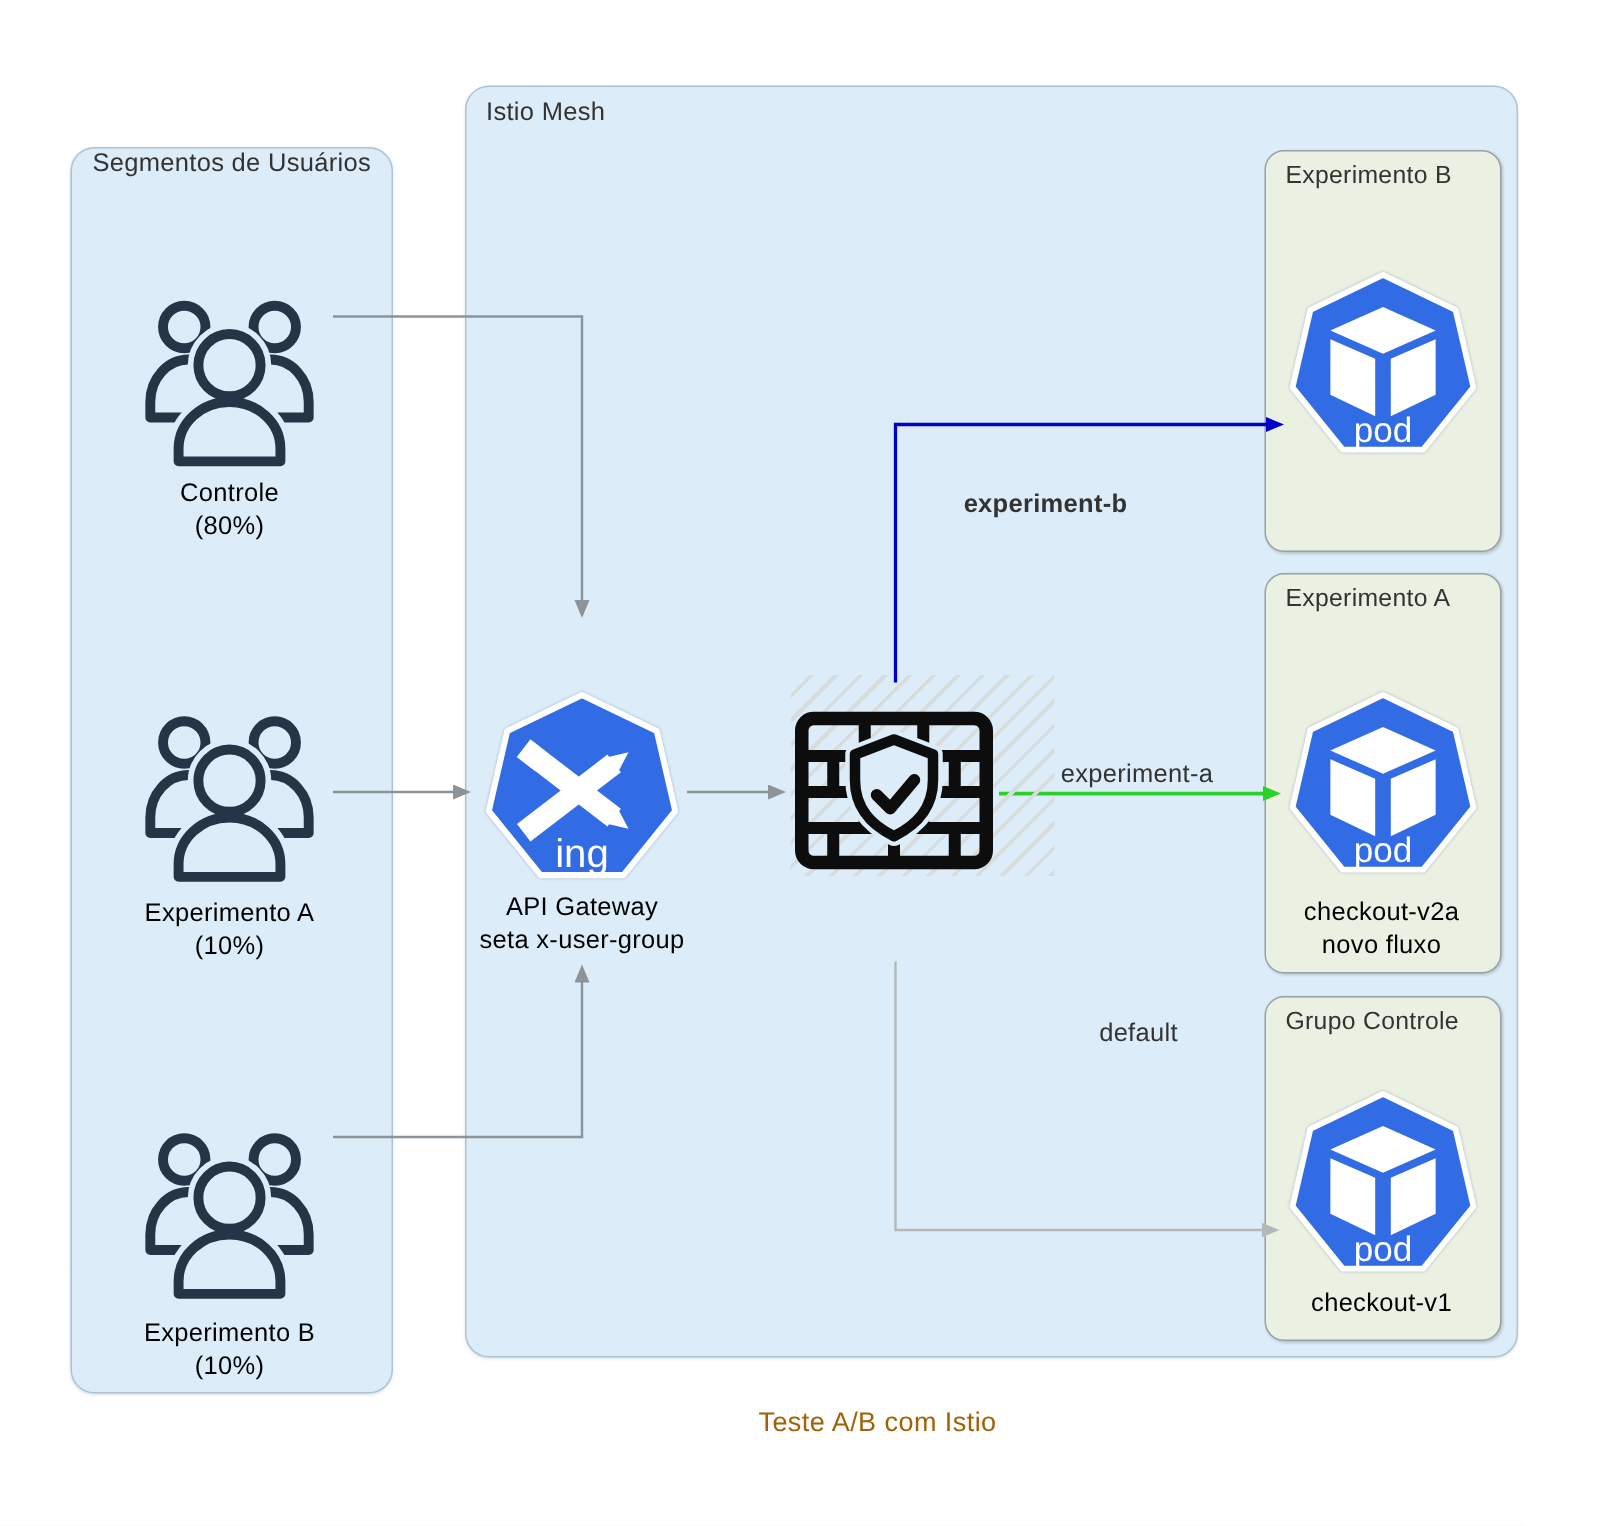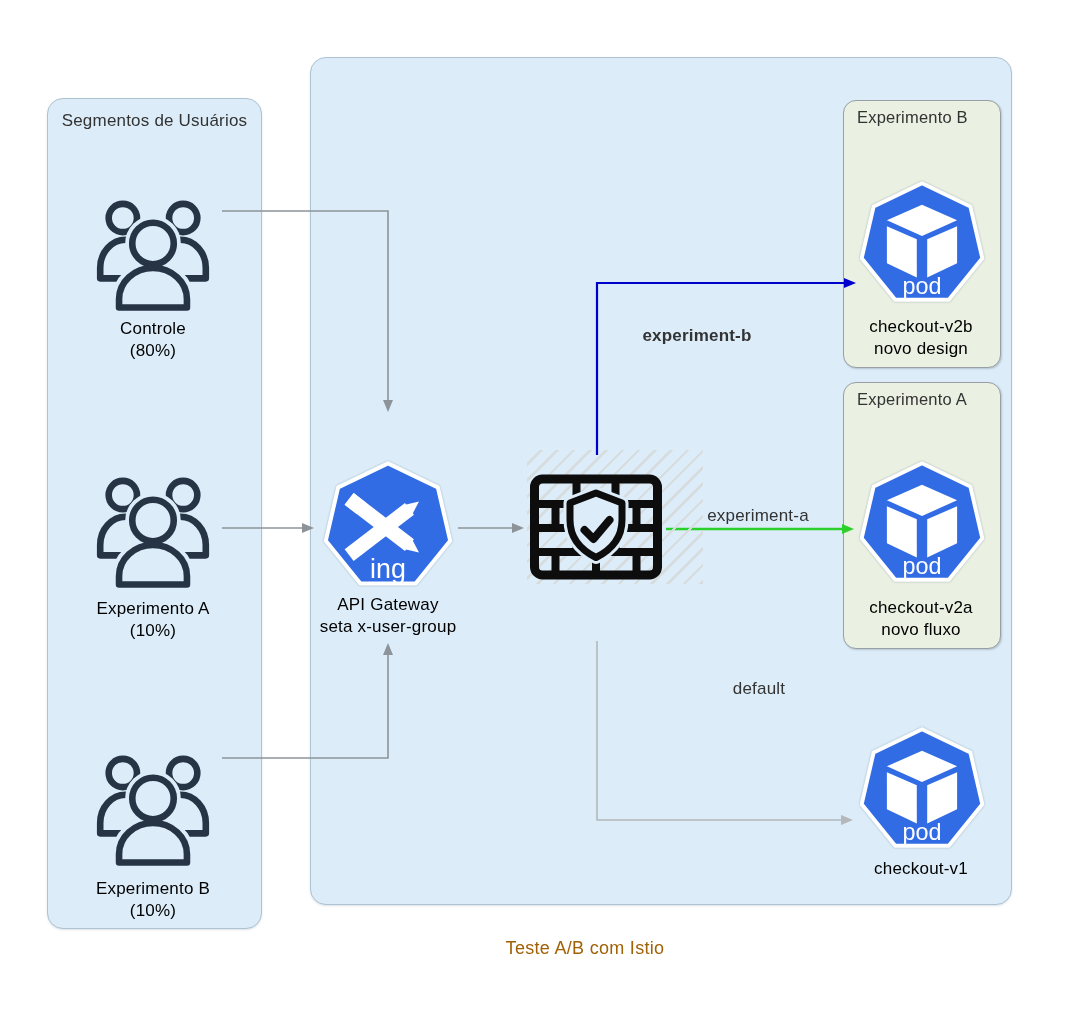--- a/index.html
+++ b/index.html
@@ -13,21 +13,21 @@
     background:#dcedf9;border:1px solid #aec3d2;border-radius:16px;
     box-shadow:0 1px 2px rgba(120,140,160,.25);
   }
   .panel-green{
     background:#eaf0e2;border:1px solid #98a0a6;border-radius:13px;
     box-shadow:1px 1px 2px rgba(0,0,0,.18);
   }
   .panel-title{
     font-size:17px;letter-spacing:.2px;color:#333;white-space:nowrap;
   }
-  .title-center{text-align:center;padding-top:12px;}
+  .title-center{text-align:center;padding-top:0;}
   .title-left{padding:7px 0 0 13px;}
   
   .node-label{
     text-align:center;font-size:17px;line-height:22px;letter-spacing:.2px;
     color:#000000;white-space:nowrap;transform:translateX(-50%);
   }
   .route-label{
     font-size:17px;letter-spacing:.2px;color:#333;white-space:nowrap;
     transform:translateX(-50%);
   }
@@ -48,26 +48,30 @@
 </head>
 <body>
 
 <div id="canvas">
 
   <div class="abs panel-blue" style="left:47px;top:98px;width:213px;height:829px;">
     <div class="panel-title title-center">Segmentos de Usuários</div>
   </div>
 
   <div class="abs panel-blue" style="left:310px;top:57px;width:700px;height:846px;">
+    <div class="panel-title title-left">Istio Mesh</div>
 
     <div class="abs panel-green" style="left:532px;top:42px;width:156px;height:266px;">
       <div class="panel-title title-left" style="font-size:16.5px">Experimento B</div>
     </div>
     <div class="abs panel-green" style="left:532px;top:324px;width:156px;height:265px;">
       <div class="panel-title title-left" style="font-size:16.5px">Experimento A</div>
+    </div>
+    <div class="abs panel-green" style="left:532px;top:606px;width:156px;height:228px;">
+      <div class="panel-title title-left" style="font-size:16.5px">Grupo Controle</div>
     </div>
   </div>
 
   <svg id="connectors" class="abs" style="left:0;top:0;" width="1068" height="1017" viewBox="0 0 1068 1017">
     <defs>
       <marker id="m-gray" markerUnits="userSpaceOnUse" markerWidth="16" markerHeight="14" refX="2" refY="5" orient="auto">
           <path d="M0,0 L12,5 L0,10 z" fill="#8c9499"></path>
         </marker>
       <marker id="m-light" markerUnits="userSpaceOnUse" markerWidth="16" markerHeight="14" refX="2" refY="5" orient="auto">
           <path d="M0,0 L12,5 L0,10 z" fill="#b4b8ba"></path>
@@ -165,24 +169,20 @@
   <div class="abs route-label" style="left:758px;top:506px;">experiment-a</div>
   <div class="abs route-label" style="left:759px;top:679px;">default</div>
 
   <svg class="abs hepta-shadow" style="left:857px;top:180px;" width="130" height="130" viewBox="0 0 100 100">
     <polygon points="50,2.5 87.2,20.4 96.4,60.2 70.6,92.1 29.4,92.1 3.6,60.2 12.8,20.4" fill="#326ce5" stroke="#ffffff" stroke-width="3" stroke-linejoin="round"></polygon>
     <polygon points="50,19 77,31 50,43 23,31" fill="#ffffff"></polygon>
     <polygon points="23,35.5 46,45.5 46,75 23,64" fill="#ffffff"></polygon>
     <polygon points="77,35.5 54,45.5 54,75 77,64" fill="#ffffff"></polygon>
     <text x="50" y="88" text-anchor="middle" fill="#ffffff" font-size="18">pod</text>
   </svg>
-  <div class="abs node-label" style="left:921px;top:316px;">
-    <div>checkout-v2b</div>
-    <div>novo design</div>
-  </div>
 
   <svg class="abs hepta-shadow" style="left:857px;top:460px;" width="130" height="130" viewBox="0 0 100 100">
     <polygon points="50,2.5 87.2,20.4 96.4,60.2 70.6,92.1 29.4,92.1 3.6,60.2 12.8,20.4" fill="#326ce5" stroke="#ffffff" stroke-width="3" stroke-linejoin="round"></polygon>
     <polygon points="50,19 77,31 50,43 23,31" fill="#ffffff"></polygon>
     <polygon points="23,35.5 46,45.5 46,75 23,64" fill="#ffffff"></polygon>
     <polygon points="77,35.5 54,45.5 54,75 77,64" fill="#ffffff"></polygon>
     <text x="50" y="88" text-anchor="middle" fill="#ffffff" font-size="18">pod</text>
   </svg>
   <div class="abs node-label" style="left:921px;top:597px;">
     <div>checkout-v2a</div>

